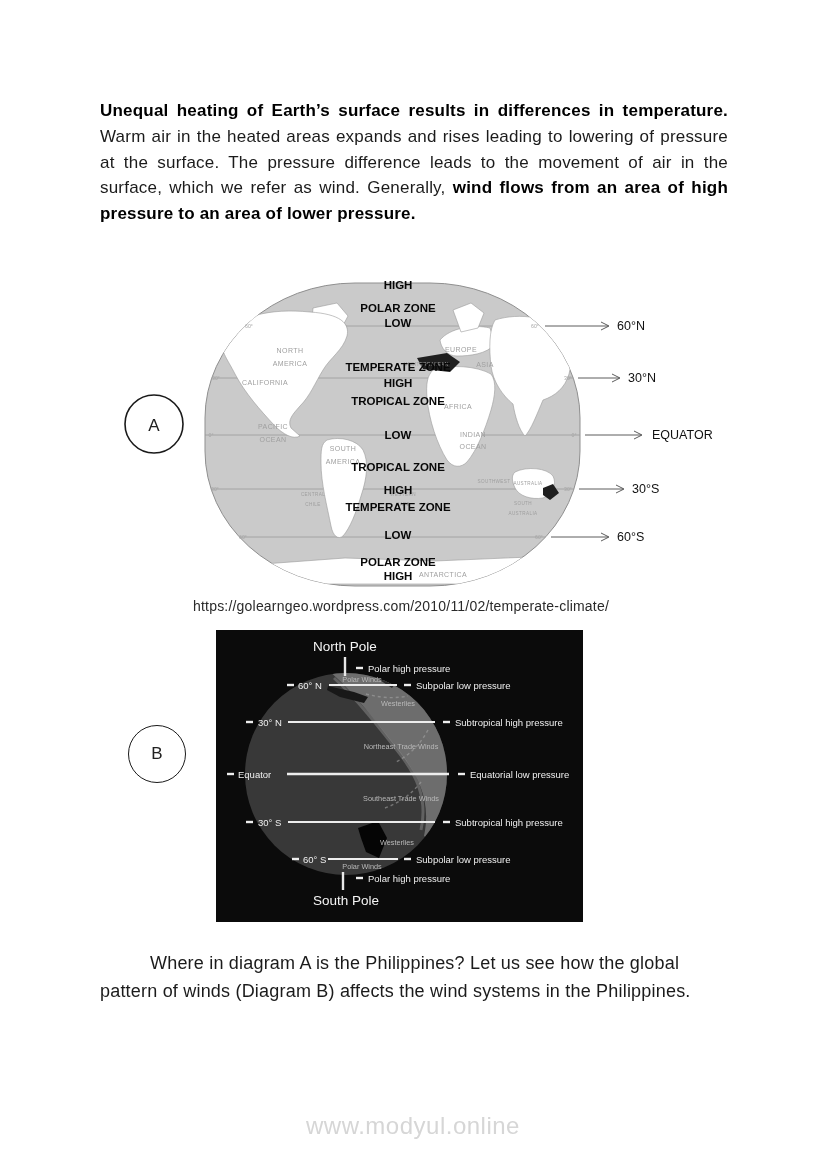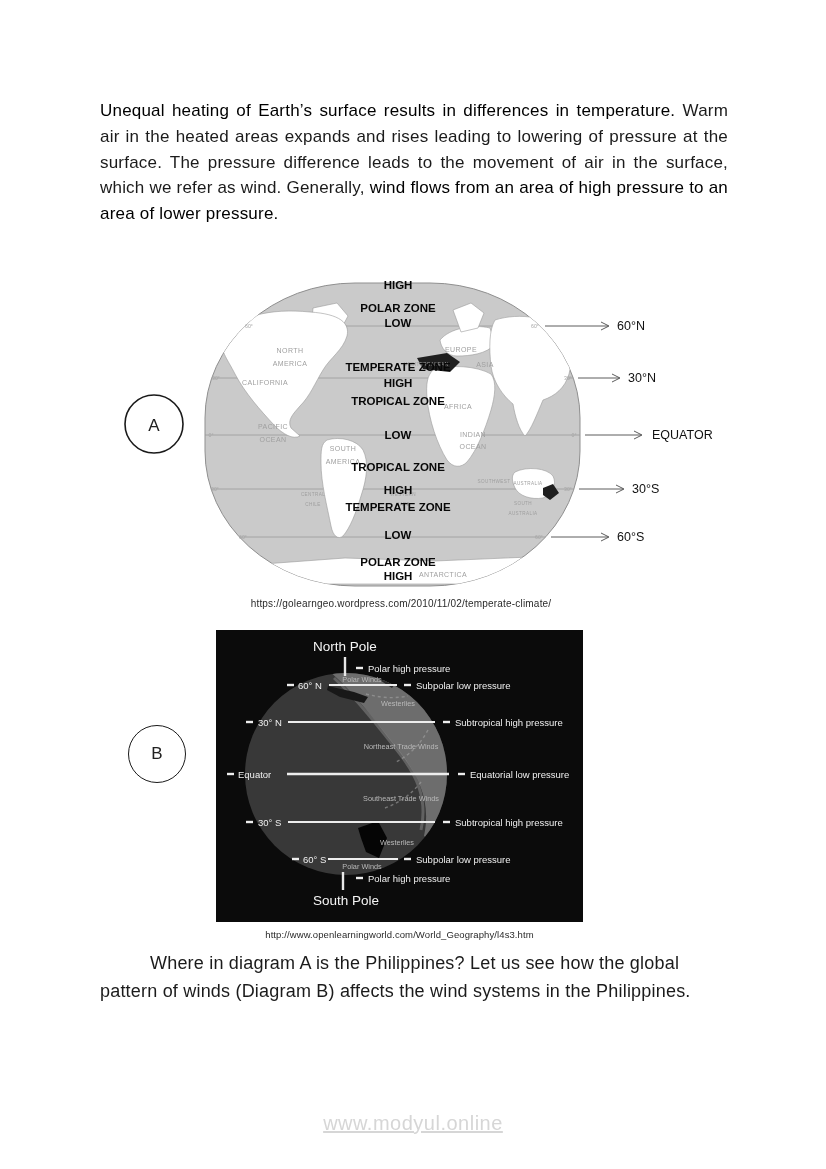--- a/index.html
+++ b/index.html
@@ -6,27 +6,27 @@
   .page{
     position:relative;width:826px;height:1169px;background:#ffffff;overflow:hidden;
     font-family:"Liberation Sans",sans-serif;color:#111;
   }
   
   .intro{
     position:absolute;left:100px;top:98px;width:628px;margin:0;
     font-size:17px;line-height:25.8px;text-align:justify;color:#1b1b1b;
     letter-spacing:.2px;
   }
-  .intro strong{font-weight:normal;color:#000;}
+  .intro strong{font-weight:bold;color:#000;}
   
   .diagramA{position:absolute;left:95px;top:278px;width:645px;height:314px;}
   .diagramA svg{display:block;width:645px;height:314px;}
   .captionA{
     position:absolute;left:95px;top:598px;width:612px;text-align:center;
-    font-size:10px;color:#2a2a2a;letter-spacing:.2px;
+    font-size:14px;color:#2a2a2a;letter-spacing:.2px;
   }
   .diagramB{position:absolute;left:216px;top:630px;width:367px;height:308px;}
   .diagramB svg{display:block;width:367px;height:292px;}
   .circleB{
     position:absolute;left:128px;top:725px;width:56px;height:56px;border:1.6px solid #1a1a1a;
     border-radius:50%;display:flex;align-items:center;justify-content:center;
     font-size:17px;color:#222;background:#fff;
   }
   .captionB{
     position:absolute;left:216px;top:929px;width:367px;text-align:center;
@@ -35,21 +35,21 @@
   .closing{
     position:absolute;left:100px;top:950px;width:634px;margin:0;
     font-size:18px;line-height:27.5px;color:#1b1b1b;text-indent:50px;letter-spacing:.2px;
   }
   .pagenum{
     position:absolute;left:0;top:1080px;width:826px;text-align:center;
     font-size:12.5px;color:#1a1a1a;
   }
   .watermark{
     position:absolute;left:0;top:1112px;width:826px;text-align:center;
-    font-size:20px;color:#d6d6d6;letter-spacing:.5px;text-decoration:underline;
+    font-size:24px;color:#d6d6d6;letter-spacing:.5px;
   }
   
   text{font-family:"Liberation Sans",sans-serif;}
   .zone{font-size:11.5px;font-weight:bold;fill:#070707;text-anchor:middle;}
   .latA{font-size:12.5px;fill:#111;}
   .geo{font-size:7px;fill:#9f9f9f;text-anchor:middle;letter-spacing:.4px;}
   .geo.tiny{font-size:4.6px;}
   .tick{font-size:5.2px;fill:#a6a6a6;text-anchor:middle;}
   .bPole{font-size:13.5px;fill:#f5f5f5;text-anchor:middle;}
   .bLat{font-size:9.5px;fill:#efefef;}
@@ -252,19 +252,18 @@
         <text class="bWind" x="146" y="239">Polar Winds</text>
       </g>
 
       <g stroke="#a8a8a8" stroke-width="1.4" fill="none" opacity="0.55" stroke-dasharray="3,3">
         <path d="M150,64 q22,6 42,2"></path>
         <path d="M212,100 q-12,22 -32,32"></path>
         <path d="M205,152 q-14,18 -36,26"></path>
       </g>
     </svg>
   </div>
-  <div class="captionB">http://www.openlearningworld.com/World_Geography/l4s3.htm</div>
 
   <p class="closing">Where in diagram A is the Philippines? Let us see how the global pattern of winds (Diagram B) affects the wind systems in the Philippines.</p>
 
   <div class="watermark">www.modyul.online</div>
 
 </div>
 
 </body></html>

